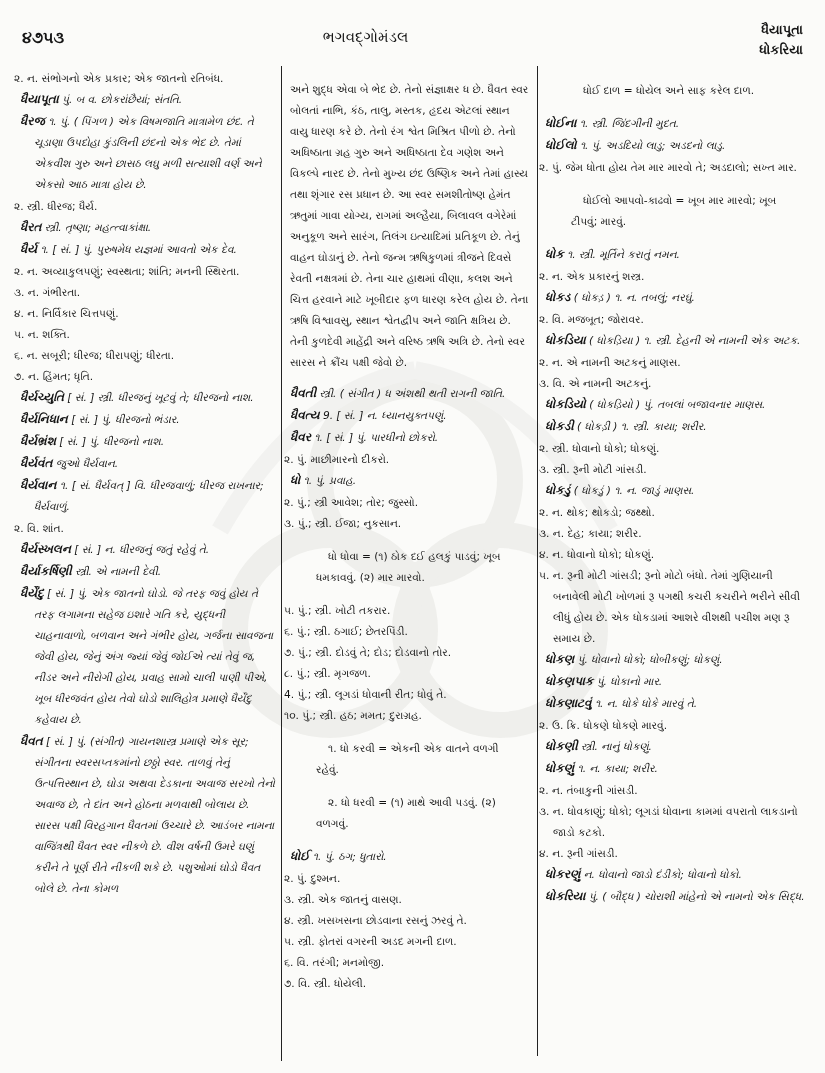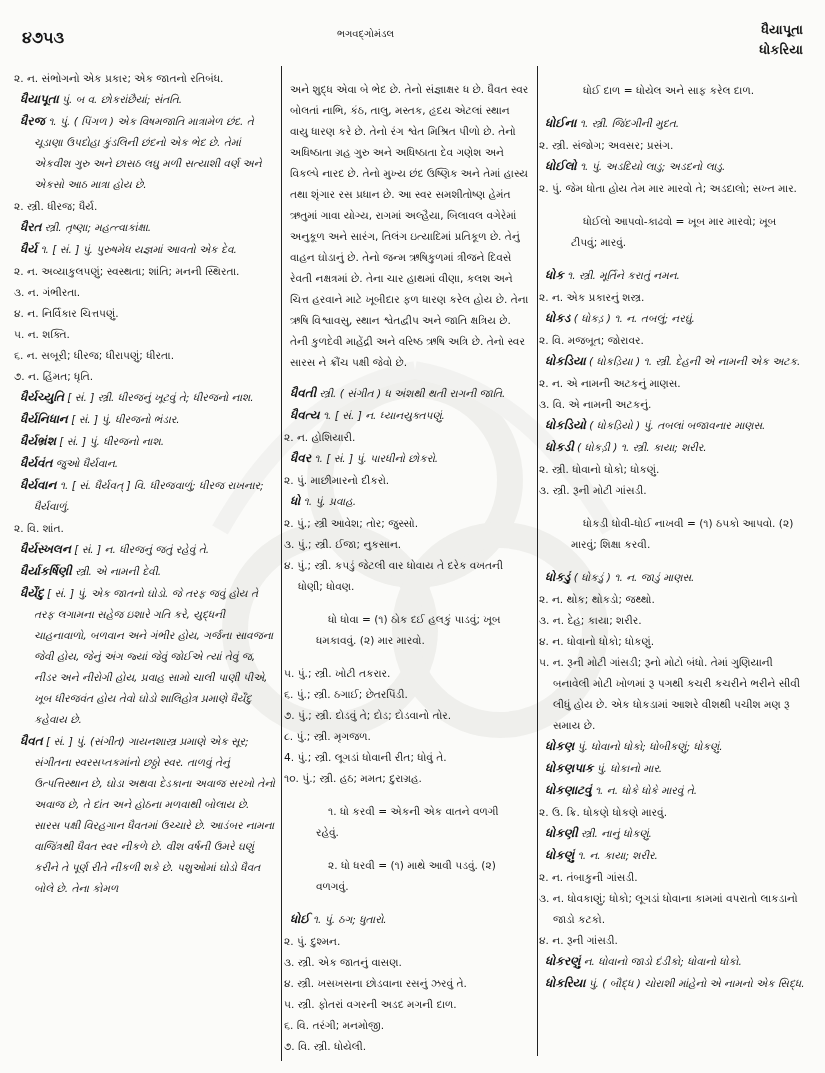--- a/index.html
+++ b/index.html
@@ -3,21 +3,21 @@
 <meta charset="utf-8">
 <style>
   html, body { margin:0; padding:0; }
   body {
     width:825px; height:1073px; overflow:hidden; background:#fbfbf9;
     font-family:"DejaVu Sans", sans-serif; color:#141414; position:relative;
   }
   .watermark { position:absolute; left:180px; top:330px; width:470px; height:470px; pointer-events:none; opacity:0.55; }
   .header { position:absolute; left:0; top:0; width:825px; height:62px; }
   .page-num { position:absolute; left:22px; top:28px; font-size:16px; font-weight:bold; }
-  .running-title { position:absolute; left:0; width:731px; top:28px; text-align:center; font-size:10px; }
+  .running-title { position:absolute; left:0; width:731px; top:28px; text-align:center; font-size:15px; }
   .guide { position:absolute; right:22px; top:20px; text-align:right; font-size:13px; font-weight:bold; line-height:20px; }
   .col { position:absolute; top:68px; font-size:10.6px; line-height:21px; }
   .col1 { left:20px; width:256px; }
   .col2 { left:290px; width:240px; }
   .col3 { left:545px; width:263px; }
   .divider { position:absolute; top:66px; width:1px; background:#222; }
   .div1 { left:281px; height:995px; }
   .div2 { left:537px; height:990px; }
   .entry { margin:0 0 1px 0; text-indent:-14px; padding-left:14px;font-style:italic; }
   .sub { padding-left:14px; text-indent:-14px; margin:0; }
@@ -72,64 +72,60 @@
     <p class="entry"><span class="hw">ધૈર્યવાન</span><span class="body"> ૧. [ સં. ધૈર્યવત્ ] વિ. ધીરજવાળું; ધીરજ રાખનાર; ધૈર્યવાળું.</span></p>
     <p class="sub ind">૨. વિ. શાંત.</p>
     <p class="entry"><span class="hw">ધૈર્યસ્ખલન</span><span class="body"> [ સં. ] ન. ધીરજનું જતું રહેવું તે.</span></p>
     <p class="entry"><span class="hw">ધૈર્યાકર્ષિણી</span><span class="body"> સ્ત્રી. એ નામની દેવી.</span></p>
     <p class="entry"><span class="hw">ધૈર્યેંદુ</span><span class="body"> [ સં. ] પું. એક જાતનો ઘોડો. જે તરફ જવું હોય તે તરફ લગામના સહેજ ઇશારે ગતિ કરે, યુદ્ધની ચાહનાવાળો, બળવાન અને ગંભીર હોય, ગર્જના સાવજના જેવી હોય, જેનું અંગ જ્યાં જેવું જોઈએ ત્યાં તેવું જ, નીડર અને નીરોગી હોય, પ્રવાહ સામો ચાલી પાણી પીએ, ખૂબ ધીરજવંત હોય તેવો ઘોડો શાલિહોત્ર પ્રમાણે ધૈર્યેંદુ કહેવાય છે.</span></p>
     <p class="entry"><span class="hw">ધૈવત</span><span class="body"> [ સં. ] પું. (સંગીત) ગાયનશાસ્ત્ર પ્રમાણે એક સૂર; સંગીતના સ્વરસપ્તકમાંનો છઠ્ઠો સ્વર. તાળવું તેનું ઉત્પત્તિસ્થાન છે, ઘોડા અથવા દેડકાના અવાજ સરખો તેનો અવાજ છે, તે દાંત અને હોઠના મળવાથી બોલાય છે. સારસ પક્ષી વિરહગાન ધૈવતમાં ઉચ્ચારે છે. આડંબર નામના વાજિંત્રથી ધૈવત સ્વર નીકળે છે. વીશ વર્ષની ઉમરે ઘણું કરીને તે પૂર્ણ રીતે નીકળી શકે છે. પશુઓમાં ઘોડો ધૈવત બોલે છે. તેના કોમળ</span></p>
   </div>
 <div class="col col2">
     <p class="cont">અને શુદ્ધ એવા બે ભેદ છે. તેનો સંજ્ઞાક્ષર ધ છે. ધૈવત સ્વર બોલતાં નાભિ, કંઠ, તાલુ, મસ્તક, હૃદય એટલાં સ્થાન વાયુ ધારણ કરે છે. તેનો રંગ શ્વેત મિશ્રિત પીળો છે. તેનો અધિષ્ઠાતા ગ્રહ ગુરુ અને અધિષ્ઠાતા દેવ ગણેશ અને વિકલ્પે નારદ છે. તેનો મુખ્ય છંદ ઉષ્ણિક અને તેમાં હાસ્ય તથા શૃંગાર રસ પ્રધાન છે. આ સ્વર સમશીતોષ્ણ હેમંત ઋતુમાં ગાવા યોગ્ય, રાગમાં અલ્હૈયા, બિલાવલ વગેરેમાં અનુકૂળ અને સારંગ, તિલંગ ઇત્યાદિમાં પ્રતિકૂળ છે. તેનું વાહન ઘોડાનું છે. તેનો જન્મ ઋષિકુળમાં ત્રીજને દિવસે રેવતી નક્ષત્રમાં છે. તેના ચાર હાથમાં વીણા, કલશ અને ચિત્ત હરવાને માટે ખૂબીદાર ફળ ધારણ કરેલ હોય છે. તેના ઋષિ વિશ્વાવસુ, સ્થાન શ્વેતદ્વીપ અને જાતિ ક્ષત્રિય છે. તેની કુળદેવી માહેંદ્રી અને વરિષ્ઠ ઋષિ અત્રિ છે. તેનો સ્વર સારસ ને ક્રૌંચ પક્ષી જેવો છે.</p>
     <p class="entry"><span class="hw">ધૈવતી</span><span class="body"> સ્ત્રી. ( સંગીત ) ધ અંશથી થતી રાગની જાતિ.</span></p>
-    <p class="entry"><span class="hw">ધૈવત્ય</span><span class="body"> ૧. [ સં. ] ન. ધ્યાનયુક્તપણું.</span></p>
-    <p class="sub ind">૨. ન. હોશિયારી.</p>
+    <p class="entry"><span class="hw">ધૈવત્ય</span><span class="body"> 9. [ સં. ] ન. ધ્યાનયુક્તપણું.</span></p>
     <p class="entry"><span class="hw">ધૈવર</span><span class="body"> ૧. [ સં. ] પું. પારધીનો છોકરો.</span></p>
     <p class="sub ind">૨. પું. માછીમારનો દીકરો.</p>
     <p class="entry"><span class="hw">ધો</span><span class="body"> ૧. પું. પ્રવાહ.</span></p>
     <p class="sub ind">૨. પું.; સ્ત્રી આવેશ; તોર; જુસ્સો.</p>
     <p class="sub ind">૩. પું.; સ્ત્રી. ઈજા; નુકસાન.</p>
-    <p class="sub ind">૪. પું.; સ્ત્રી. કપડું જેટલી વાર ધોવાય તે દરેક વખતની ધોણી; ધોવણ.</p>
     <p class="idiom tight">ધો ધોવા = (૧) ઠોક દઈ હલકું પાડવું; ખૂબ ધમકાવવું. (૨) માર મારવો.</p>
     <p class="sub ind">૫. પું.; સ્ત્રી. ખોટી તકરાર.</p>
     <p class="sub ind">૬. પું.; સ્ત્રી. ઠગાઈ; છેતરપિંડી.</p>
     <p class="sub ind">૭. પું.; સ્ત્રી. દોડવું તે; દોડ; દોડવાનો તોર.</p>
     <p class="sub ind">૮. પું.; સ્ત્રી. મૃગજળ.</p>
     <p class="sub ind">4. પું.; સ્ત્રી. લૂગડાં ધોવાની રીત; ધોવું તે.</p>
     <p class="sub ind">૧૦. પું.; સ્ત્રી. હઠ; મમત; દુરાગ્રહ.</p>
     <p class="idiom tight">૧. ધો કરવી = એકની એક વાતને વળગી રહેવું.</p>
     <p class="idiom tight">૨. ધો ધરવી = (૧) માથે આવી પડવું. (૨) વળગવું.</p>
     <p class="entry"><span class="hw">ધોઈ</span><span class="body"> ૧. પું. ઠગ; ધુતારો.</span></p>
     <p class="sub ind">૨. પું. દુશ્મન.</p>
     <p class="sub ind">૩. સ્ત્રી. એક જાતનું વાસણ.</p>
     <p class="sub ind">૪. સ્ત્રી. ખસખસના છોડવાના રસનું ઝરવું તે.</p>
     <p class="sub ind">૫. સ્ત્રી. ફોતરાં વગરની અડદ મગની દાળ.</p>
     <p class="sub ind">૬. વિ. તરંગી; મનમોજી.</p>
     <p class="sub ind">૭. વિ. સ્ત્રી. ધોયેલી.</p>
   </div>
 <div class="col col3">
     <p class="idiom tight">ધોઈ દાળ = ધોયેલ અને સાફ કરેલ દાળ.</p>
     <p class="entry"><span class="hw">ધોઈના</span><span class="body"> ૧. સ્ત્રી. જિંદગીની મુદત.</span></p>
-    <p class="sub ind">૨. સ્ત્રી. સંજોગ; અવસર; પ્રસંગ.</p>
     <p class="entry"><span class="hw">ધોઈલો</span><span class="body"> ૧. પું. અડદિયો લાડુ; અડદનો લાડુ.</span></p>
     <p class="sub ind">૨. પું. જેમ ધોતા હોય તેમ માર મારવો તે; અડદાલો; સખ્ત માર.</p>
     <p class="idiom tight">ધોઈલો આપવો-કાઢવો = ખૂબ માર મારવો; ખૂબ ટીપવું; મારવું.</p>
     <p class="entry"><span class="hw">ધોક</span><span class="body"> ૧. સ્ત્રી. મૂર્તિને કરાતું નમન.</span></p>
     <p class="sub ind">૨. ન. એક પ્રકારનું શસ્ત્ર.</p>
     <p class="entry"><span class="hw">ધોકડ</span><span class="body"> ( ધોકડ઼ ) ૧. ન. તબલું; નરઘું.</span></p>
     <p class="sub ind">૨. વિ. મજબૂત; જોરાવર.</p>
     <p class="entry"><span class="hw">ધોકડિયા</span><span class="body"> ( ધોકડ઼િયા ) ૧. સ્ત્રી. દેહની એ નામની એક અટક.</span></p>
     <p class="sub ind">૨. ન. એ નામની અટકનું માણસ.</p>
     <p class="sub ind">૩. વિ. એ નામની અટકનું.</p>
     <p class="entry"><span class="hw">ધોકડિયો</span><span class="body"> ( ધોકડ઼િયો ) પું. તબલાં બજાવનાર માણસ.</span></p>
     <p class="entry"><span class="hw">ધોકડી</span><span class="body"> ( ધોકડ઼ી ) ૧. સ્ત્રી. કાયા; શરીર.</span></p>
     <p class="sub ind">૨. સ્ત્રી. ધોવાનો ધોકો; ધોકણું.</p>
     <p class="sub ind">૩. સ્ત્રી. રૂની મોટી ગાંસડી.</p>
-    <p class="idiom tight">ધોકડી ધોવી-ધોઈ નાખવી = (૧) ઠપકો આપવો. (૨) મારવું; શિક્ષા કરવી.</p>
     <p class="entry"><span class="hw">ધોકડું</span><span class="body"> ( ધોકડ઼ું ) ૧. ન. જાડું માણસ.</span></p>
     <p class="sub ind">૨. ન. થોક; થોકડો; જથ્થો.</p>
     <p class="sub ind">૩. ન. દેહ; કાયા; શરીર.</p>
     <p class="sub ind">૪. ન. ધોવાનો ધોકો; ધોકણું.</p>
     <p class="sub ind">૫. ન. રૂની મોટી ગાંસડી; રૂનો મોટો બંધો. તેમાં ગુણિયાની બનાવેલી મોટી ખોળમાં રૂ પગથી કચરી કચરીને ભરીને સીવી લીધું હોય છે. એક ધોકડામાં આશરે વીશથી પચીશ મણ રૂ સમાય છે.</p>
     <p class="entry"><span class="hw">ધોકણ</span><span class="body"> પું. ધોવાનો ધોકો; ધોબીકણું; ધોકણું.</span></p>
     <p class="entry"><span class="hw">ધોકણપાક</span><span class="body"> પું. ધોકાનો માર.</span></p>
     <p class="entry"><span class="hw">ધોકણાટવું</span><span class="body"> ૧. ન. ધોકે ધોકે મારવું તે.</span></p>
     <p class="sub ind">૨. ઉ. ક્રિ. ધોકણે ધોકણે મારવું.</p>
     <p class="entry"><span class="hw">ધોકણી</span><span class="body"> સ્ત્રી. નાનું ધોકણું.</span></p>

